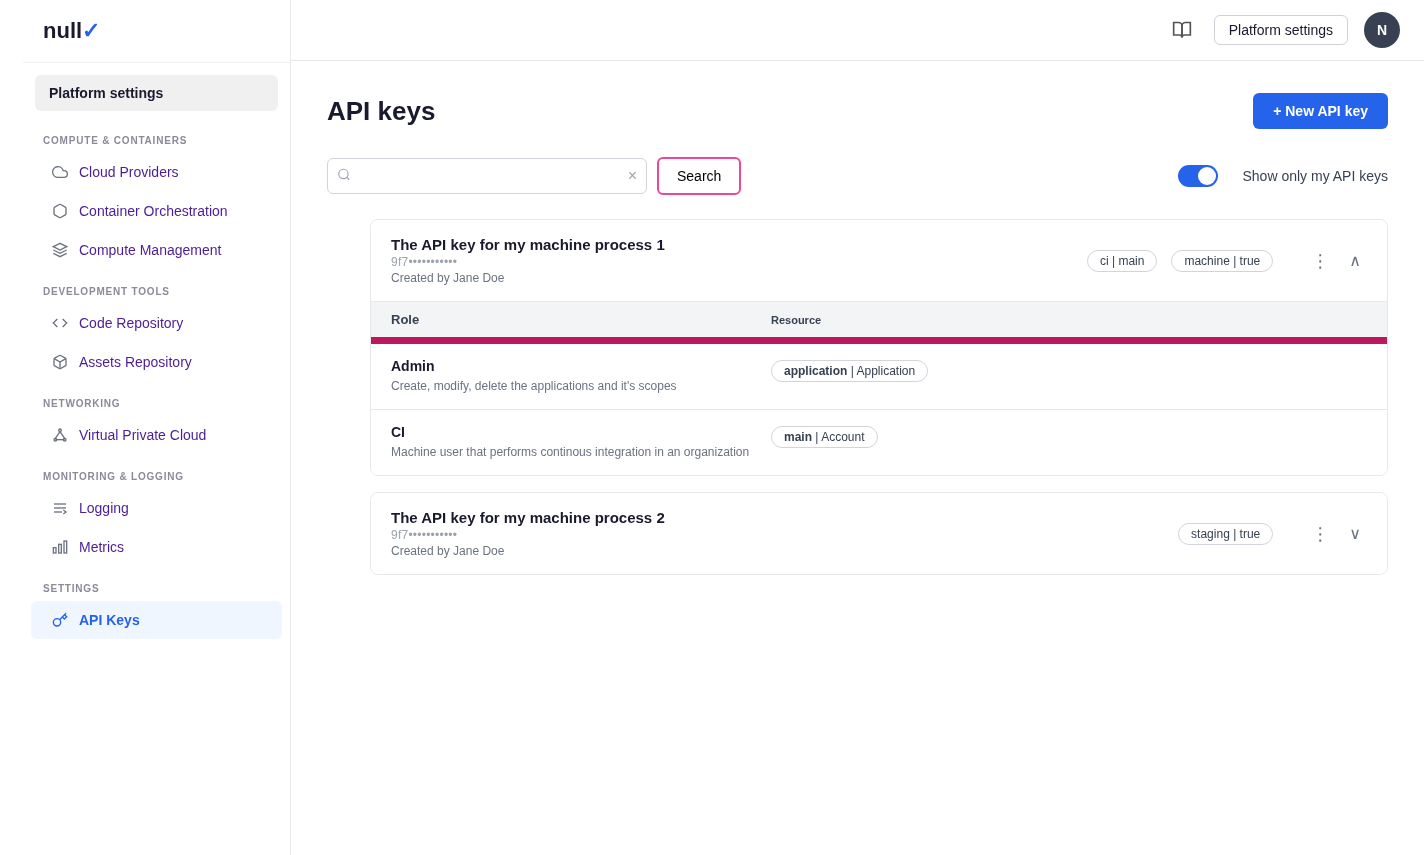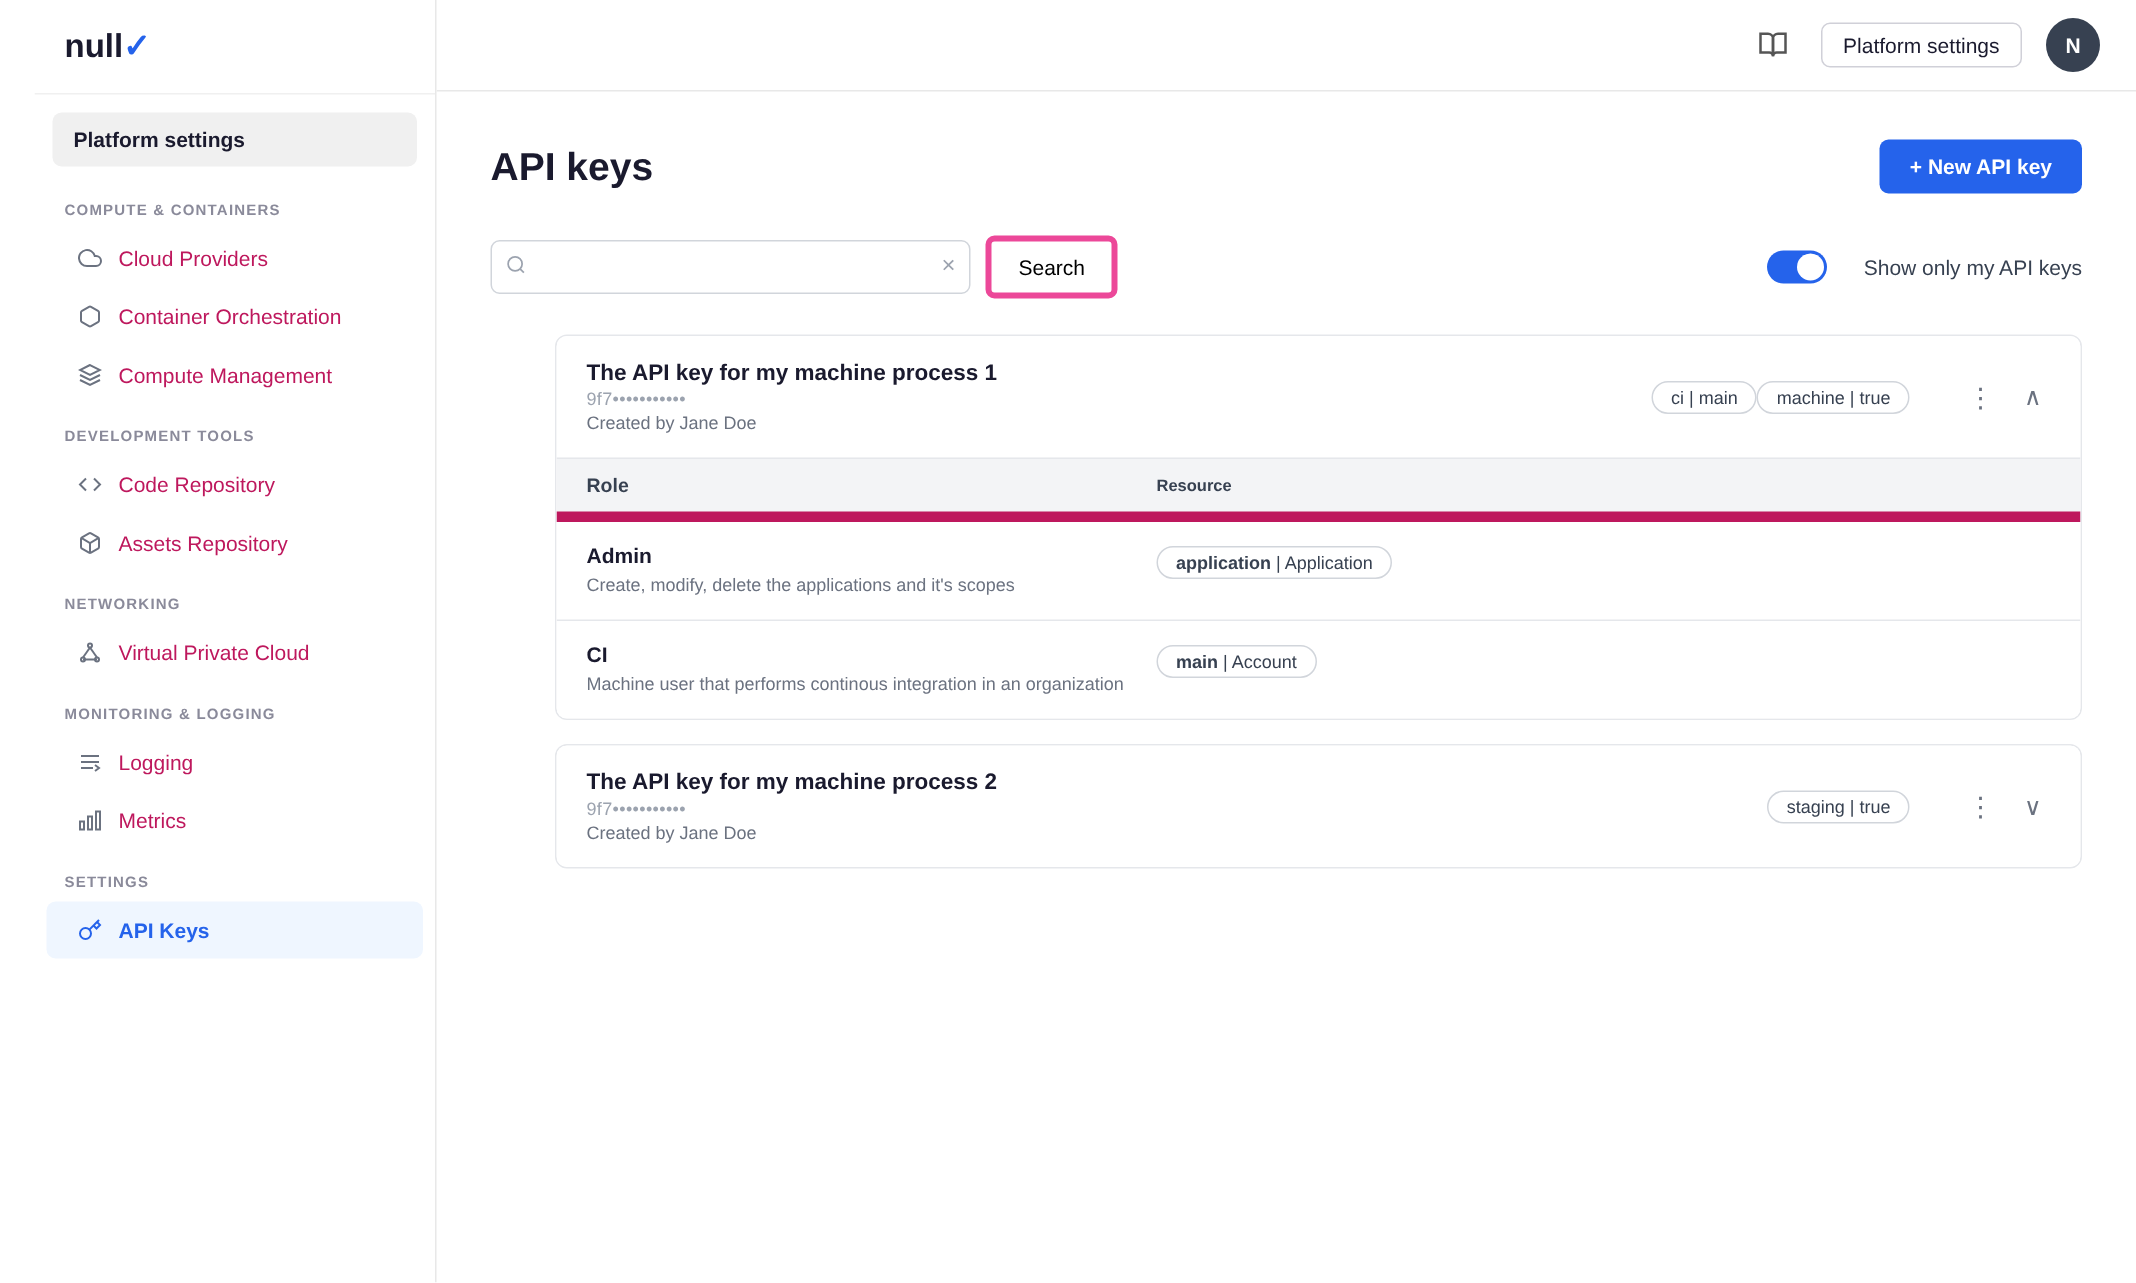--- a/index.html
+++ b/index.html
@@ -44,21 +44,21 @@
       color: #8a8a9a;
       text-transform: uppercase;
     }
 
     .sidebar-item {
       display: flex;
       align-items: center;
       gap: 10px;
       padding: 10px 20px;
       font-size: 14px;
-      color: #be185d;
+      color: #4c1d95;
       cursor: pointer;
       border-radius: 6px;
       margin: 1px 8px;
     }
     .sidebar-item.active {
       background: #eff6ff;
       color: #2563eb;
       font-weight: 600;
     }
     .sidebar-item .icon {
@@ -186,21 +186,21 @@
       right: 10px;
       top: 50%;
       transform: translateY(-50%);
       color: #9ca3af;
       cursor: pointer;
       font-size: 16px;
       line-height: 1;
     }
     .search-btn {
       padding: 9px 18px;
-      border: 4px solid #ec4899;
+      border: 2px solid #ec4899;
       border-radius: 6px;
       background: #fff;
       font-size: 14px;
       font-weight: 500;
       cursor: pointer;
     }
     .toggle-row {
       display: flex;
       align-items: center;
       gap: 24px;
@@ -258,21 +258,21 @@
       color: #9ca3af;
       margin: 2px 0;
       letter-spacing: 0.02em;
     }
     .api-key-creator {
       font-size: 12px;
       color: #6b7280;
     }
     .api-key-tags {
       display: flex;
-      gap: 0;
+      gap: 14px;
       flex-wrap: wrap;
     }
     .tag {
       border: 1px solid #d1d5db;
       border-radius: 20px;
       padding: 3px 12px;
       font-size: 12px;
       color: #374151;
     }
     .api-key-actions {

